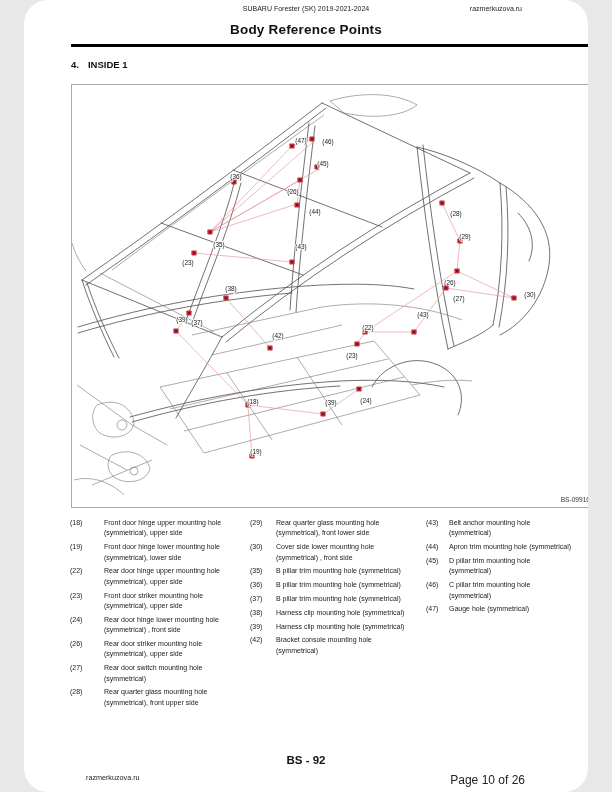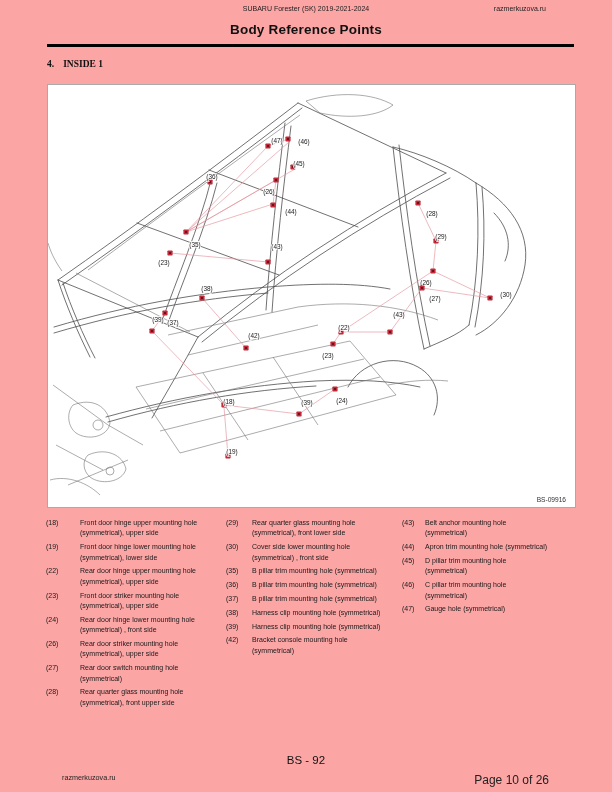--- a/index.html
+++ b/index.html
@@ -1,44 +1,44 @@
 <!DOCTYPE html>
 <html><head>
 <meta charset="utf-8">
 <style>
   html,body{margin:0;padding:0;background:#e8e8e8;}
   .page{
-    position:relative;width:612px;height:792px;margin:0 auto;background:#fca5a5;
-    font-family:"Liberation Sans",sans-serif;color:#111;overflow:hidden;
+    position:relative;width:564px;height:792px;margin:0 auto;background:#ffffff;
+    font-family:"Liberation Sans",sans-serif;color:#111;overflow:hidden;border-radius:24px;
   }
   
   .hdr-model{position:absolute;top:5px;left:0;right:0;text-align:center;font-size:7px;color:#222;}
   .hdr-site{position:absolute;top:5px;right:66px;font-size:7px;color:#222;}
   .doc-title{position:absolute;top:22px;left:0;right:0;text-align:center;font-size:13.5px;font-weight:bold;letter-spacing:.2px;}
   .title-rule{position:absolute;top:44px;left:47px;width:527px;height:2.6px;background:#000;}
-  .section{position:absolute;top:59px;left:47px;font-size:9.5px;font-weight:bold;font-family:Liberation Serif, serif;}
+  .section{position:absolute;top:59px;left:47px;font-size:9.5px;font-weight:bold;}
   .section .sec-num{margin-right:9px;}
   
   .diagram{position:absolute;top:84px;left:47px;width:527px;height:422px;border:1px solid #a9a9a9;background:#fff;}
   .diagram svg{display:block;width:527px;height:422px;}
   .callout-text{font-size:6.4px;fill:#1a1a1a;stroke:#ffffff;stroke-width:1.5px;paint-order:stroke;font-family:"Liberation Sans",sans-serif;}
   .figcode{font-size:6.6px;fill:#333;font-family:"Liberation Sans",sans-serif;}
   
   .legend{position:absolute;top:518px;left:0;width:612px;font-size:7px;line-height:10.4px;color:#1a1a1a;}
   .legend-col{position:absolute;top:0;}
   .legend-col.c0{left:46px;width:172px;}
   .legend-col.c1{left:226px;width:160px;}
   .legend-col.c2{left:402px;width:146px;}
   .legend-item{display:flex;margin-bottom:3.4px;}
   .c0 .legend-num{flex:0 0 34px;}
   .c1 .legend-num{flex:0 0 26px;}
   .c2 .legend-num{flex:0 0 23px;}
   .legend-text{flex:1 1 auto;}
   
-  .ftr-code{position:absolute;top:754px;left:0;right:0;text-align:center;font-size:11.5px;font-weight:normal;}
+  .ftr-code{position:absolute;top:754px;left:0;right:0;text-align:center;font-size:11.5px;font-weight:bold;}
   .ftr-site{position:absolute;top:773px;left:62px;font-size:7.2px;color:#222;}
   .ftr-page{position:absolute;top:773px;right:63px;font-size:12px;color:#222;}
 </style>
 </head>
 <body>
 
 <div class="page">
 
   <div class="hdr-model">SUBARU Forester (SK) 2019-2021-2024</div>
   <div class="hdr-site">razmerkuzova.ru</div>

